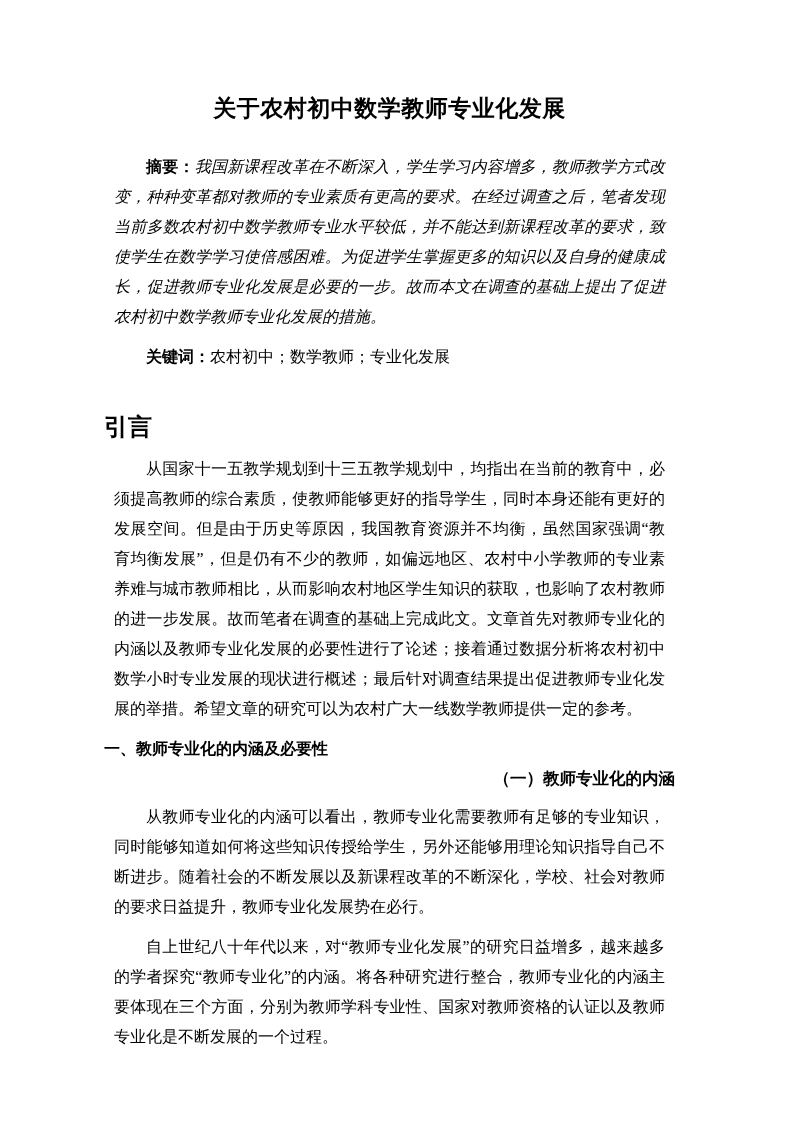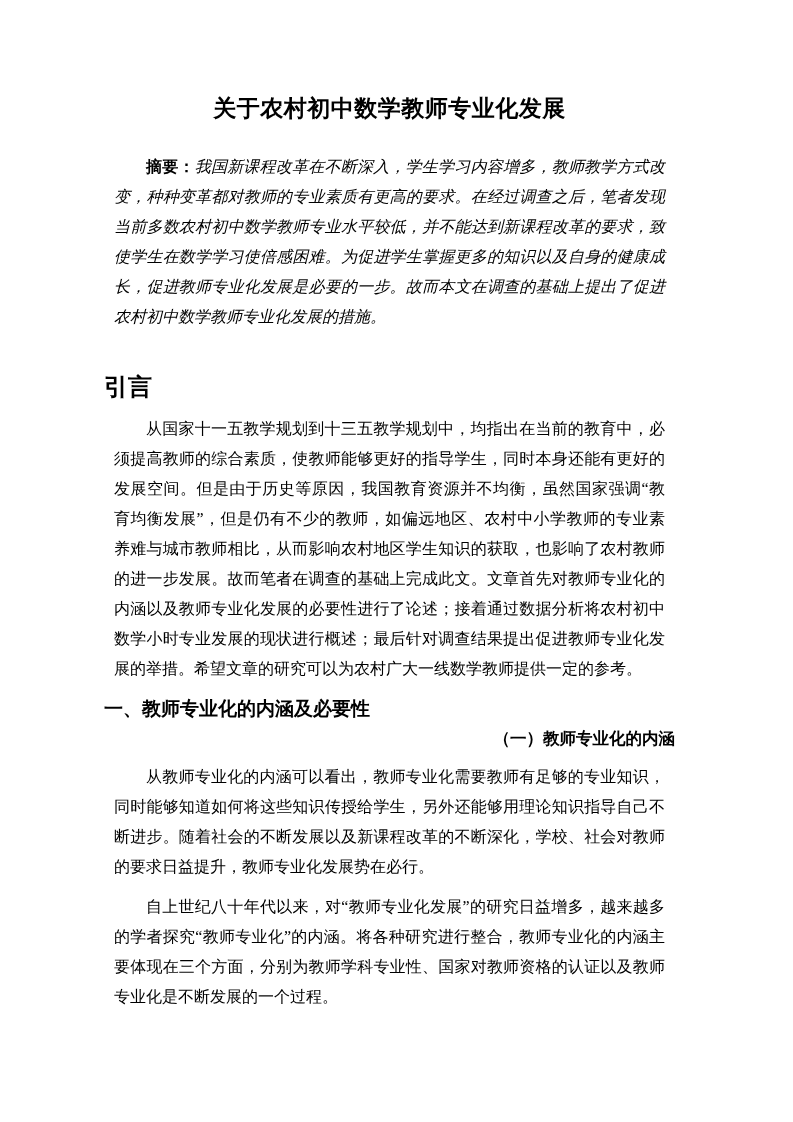--- a/index.html
+++ b/index.html
@@ -52,41 +52,42 @@
     margin: 42px 0 2px 0;
     font-family: Liberation Mono, monospace;
     font-weight: bold;
     font-size: 24px;
     line-height: 30px;
   }
   .h-level1 {
     margin: 6px 0 0 0;
     font-family: Liberation Sans, sans-serif;
     font-weight: bold;
-    font-size: 19px;
+    font-size: 16px;
     line-height: 30px;
   }
   .h-level2 {
     margin: 0;
     font-family: "Liberation Sans", "DejaVu Sans", sans-serif;
     font-weight: bold;
     font-size: 16.5px;
     line-height: 28px;
     text-align: right;
   }
 </style>
 </head>
 <body>
 
 <div class="page">
 
   <h1 class="doc-title">关于农村初中数学教师专业化发展</h1>
 
   <p class="para abstract-para"><span class="inline-label">摘要：</span><span>我国新课程改革在不断深入，学生学习内容增多，教师教学方式改变，种种变革都对教师的专业素质有更高的要求。在经过调查之后，笔者发现当前多数农村初中数学教师专业水平较低，并不能达到新课程改革的要求，致使学生在数学学习使倍感困难。为促进学生掌握更多的知识以及自身的健康成长，促进教师专业化发展是必要的一步。故而本文在调查的基础上提出了促进农村初中数学教师专业化发展的措施。</span></p>
 
+  <p class="para keywords-para"><span class="inline-label">关键词：</span><span>农村初中；数学教师；专业化发展</span></p>
 
   <h2 class="h-intro">引言</h2>
 
   <p class="para">从国家十一五教学规划到十三五教学规划中，均指出在当前的教育中，必须提高教师的综合素质，使教师能够更好的指导学生，同时本身还能有更好的发展空间。但是由于历史等原因，我国教育资源并不均衡，虽然国家强调“教育均衡发展”，但是仍有不少的教师，如偏远地区、农村中小学教师的专业素养难与城市教师相比，从而影响农村地区学生知识的获取，也影响了农村教师的进一步发展。故而笔者在调查的基础上完成此文。文章首先对教师专业化的内涵以及教师专业化发展的必要性进行了论述；接着通过数据分析将农村初中数学小时专业发展的现状进行概述；最后针对调查结果提出促进教师专业化发展的举措。希望文章的研究可以为农村广大一线数学教师提供一定的参考。</p>
 
   <h2 class="h-level1">一、教师专业化的内涵及必要性</h2>
 
   <h3 class="h-level2">（一）教师专业化的内涵</h3>
 
   <p class="para">从教师专业化的内涵可以看出，教师专业化需要教师有足够的专业知识，同时能够知道如何将这些知识传授给学生，另外还能够用理论知识指导自己不断进步。随着社会的不断发展以及新课程改革的不断深化，学校、社会对教师的要求日益提升，教师专业化发展势在必行。</p>

